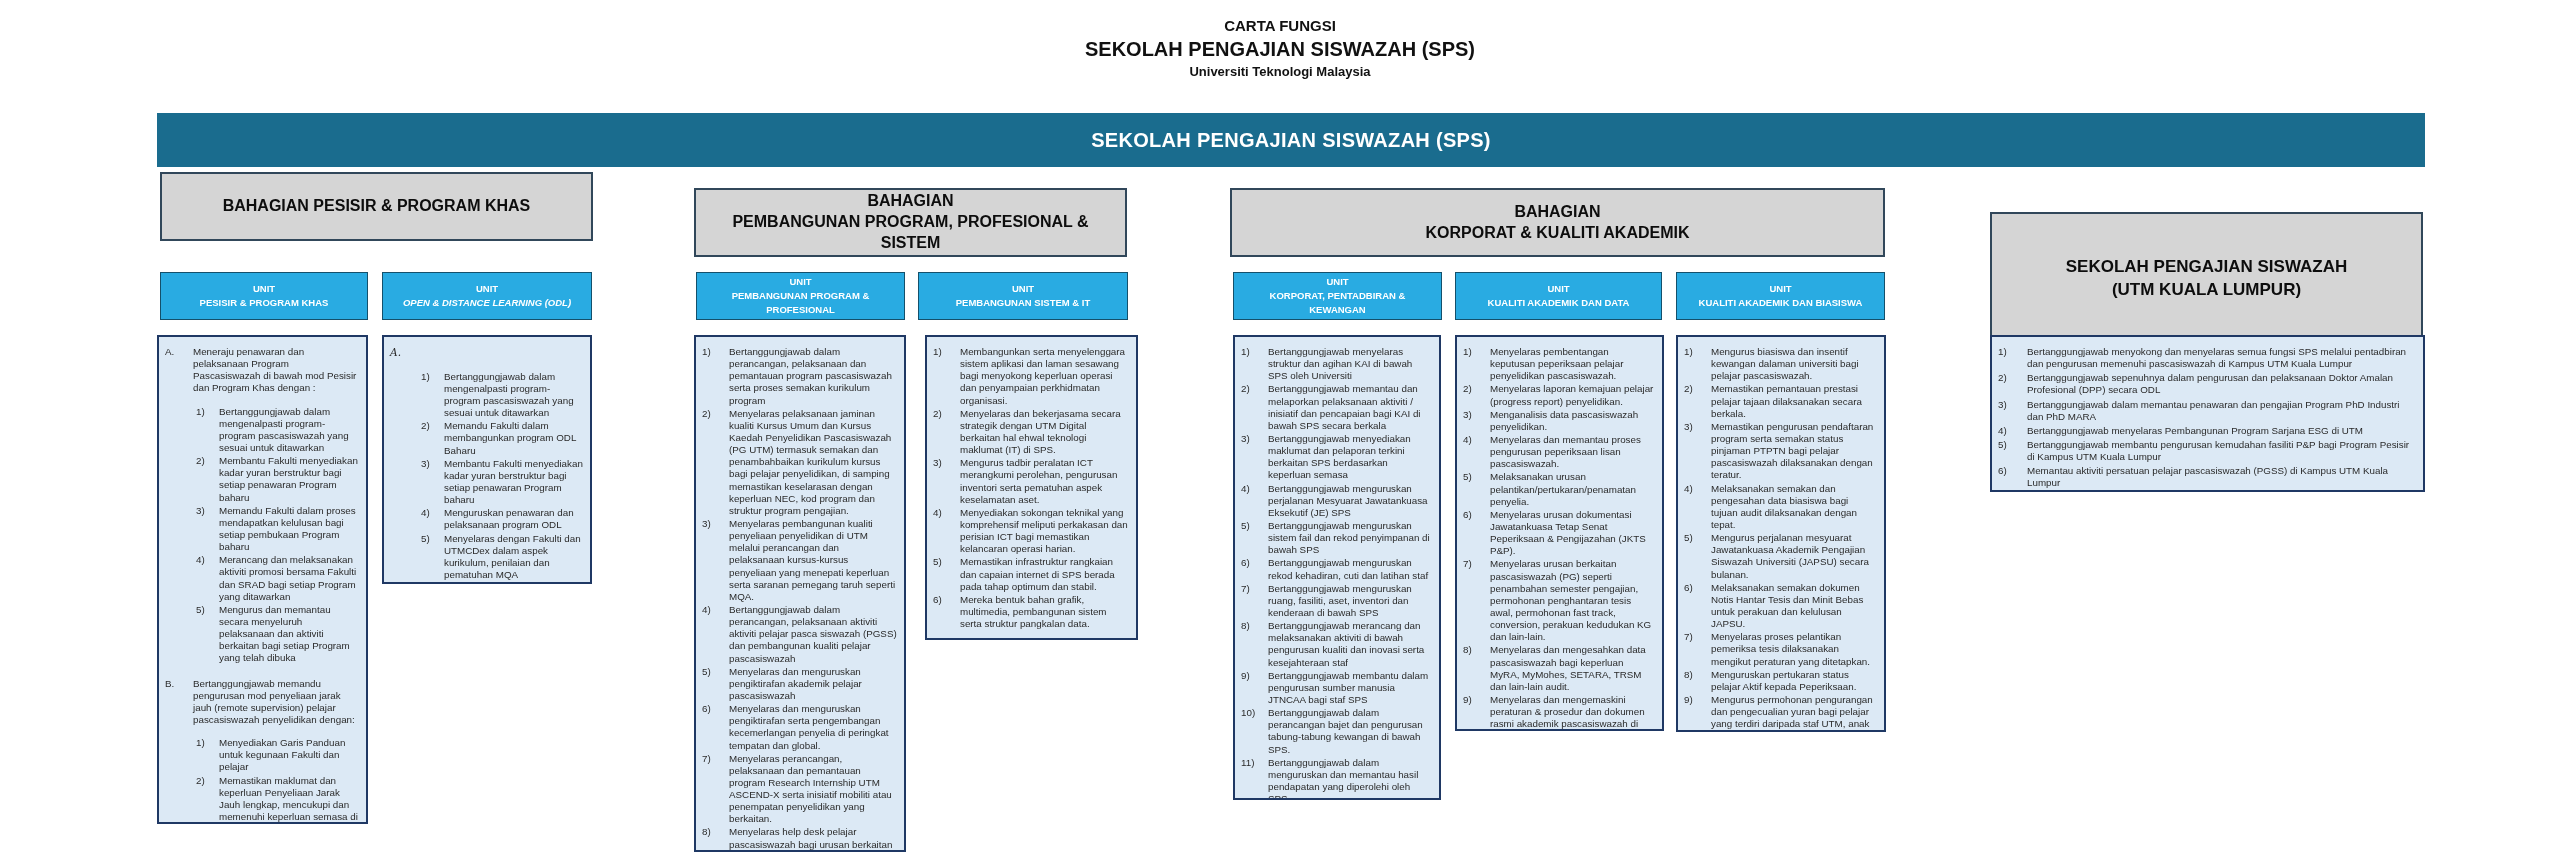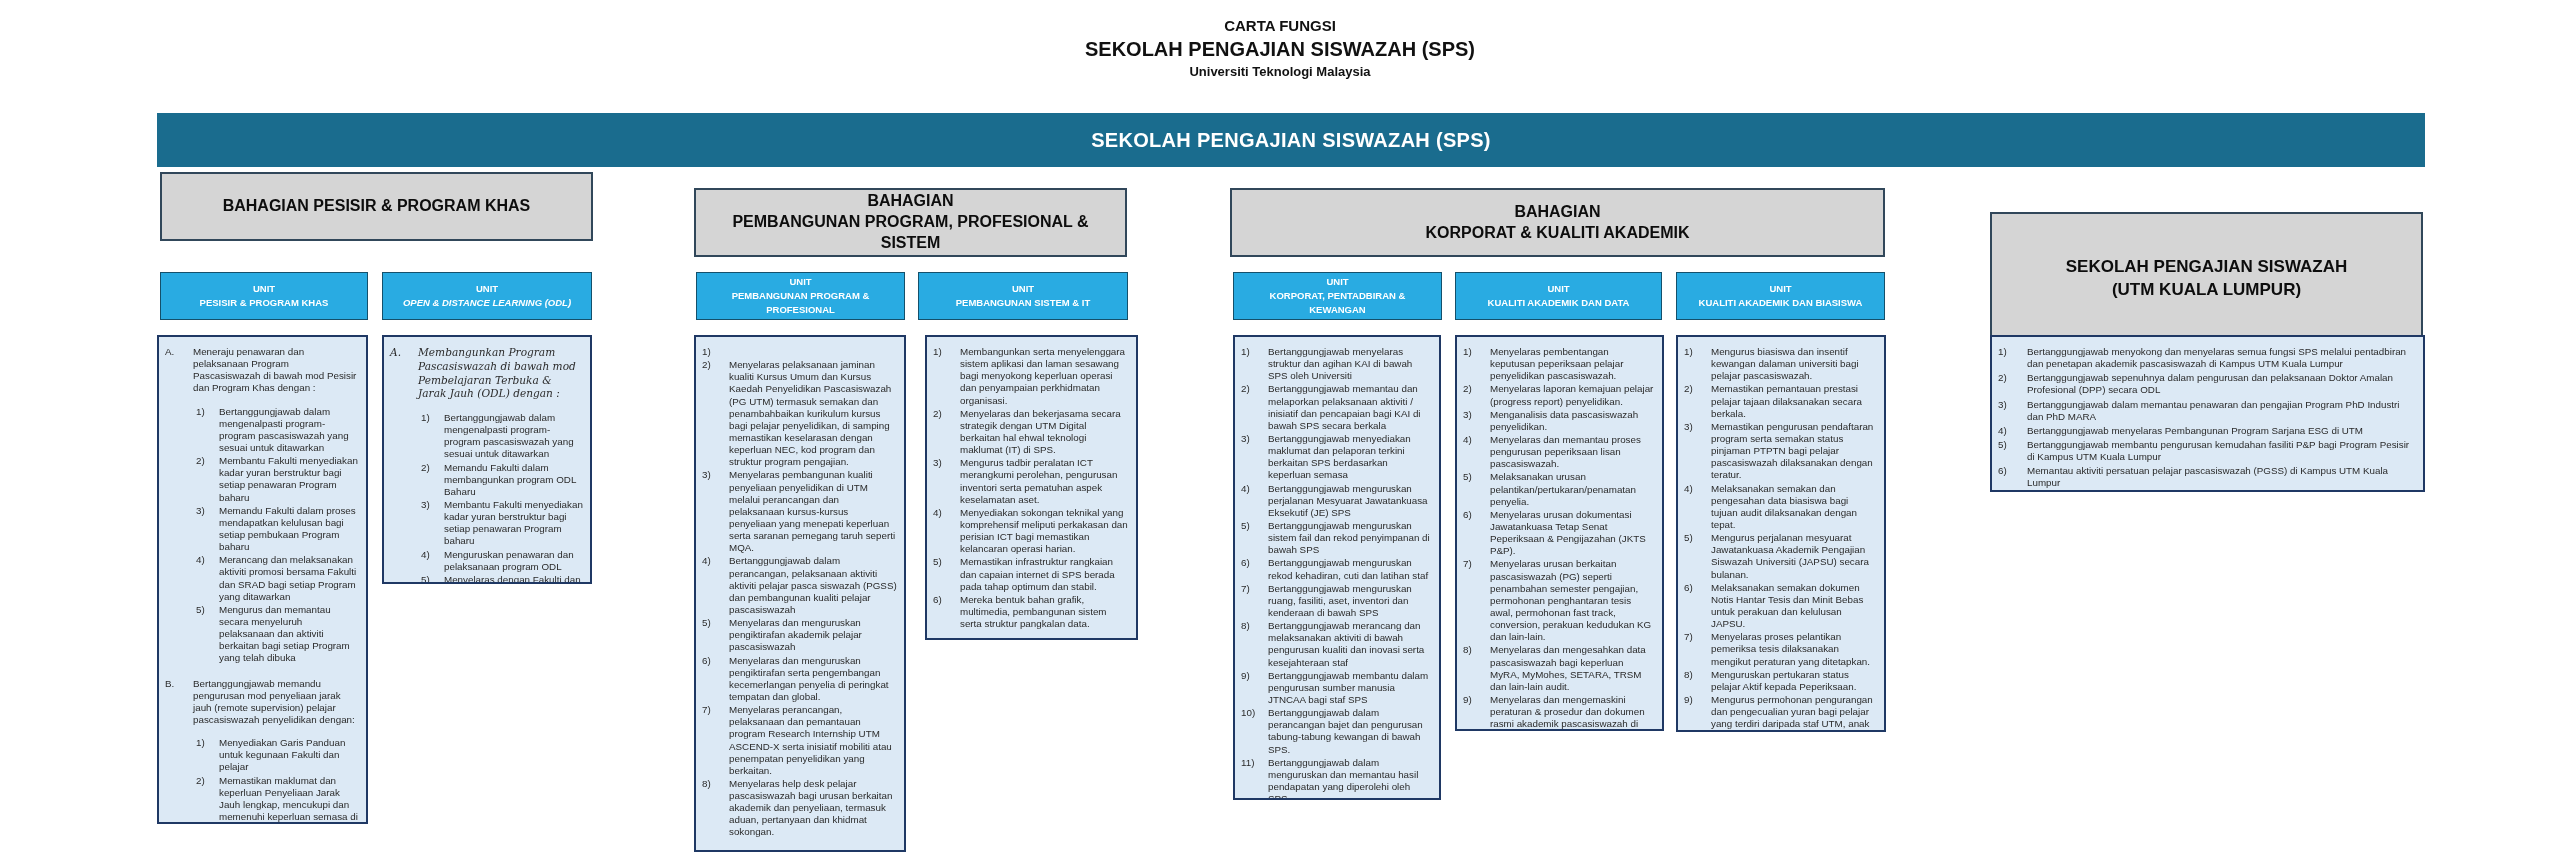--- a/index.html
+++ b/index.html
@@ -164,21 +164,20 @@
             <span class="num">2)</span>
             <span class="txt">Memastikan maklumat dan keperluan Penyeliaan Jarak Jauh lengkap, mencukupi dan memenuhi keperluan semasa di dalam Sistem MyAIMS</span>
           </div>
         </div>
       </div>
     </div>
   <div class="content script" id="d1c2">
       <div class="group-block">
         <div class="group-head">
           <span class="num">A.</span>
-          <span class="txt">Membangunkan Program Pascasiswazah di bawah mod Pembelajaran Terbuka &amp; Jarak Jauh (ODL) dengan :</span>
         </div>
         <div class="sublist">
           <div class="item">
             <span class="num">1)</span>
             <span class="txt">Bertanggungjawab dalam mengenalpasti program-program pascasiswazah yang sesuai untuk ditawarkan</span>
           </div>
           <div class="item">
             <span class="num">2)</span>
             <span class="txt">Memandu Fakulti dalam membangunkan program ODL Baharu</span>
           </div>
@@ -193,20 +192,21 @@
           <div class="item">
             <span class="num">5)</span>
             <span class="txt">Menyelaras dengan Fakulti dan UTMCDex dalam aspek kurikulum, penilaian dan pematuhan MQA</span>
           </div>
         </div>
       </div>
     </div>
   <div class="content" id="d2c1">
       <div class="item">
         <span class="num">1)</span>
+        <span class="txt">Bertanggungjawab dalam perancangan, pelaksanaan dan pemantauan program pascasiswazah serta proses semakan kurikulum program</span>
       </div>
       <div class="item">
         <span class="num">2)</span>
         <span class="txt">Menyelaras pelaksanaan jaminan kualiti Kursus Umum  dan Kursus Kaedah Penyelidikan Pascasiswazah (PG UTM) termasuk semakan dan penambahbaikan kurikulum kursus  bagi pelajar penyelidikan, di samping memastikan keselarasan dengan keperluan NEC, kod program dan struktur program pengajian.</span>
       </div>
       <div class="item">
         <span class="num">3)</span>
         <span class="txt">Menyelaras pembangunan kualiti penyeliaan penyelidikan di UTM melalui perancangan dan pelaksanaan kursus-kursus penyeliaan yang menepati keperluan serta saranan pemegang taruh seperti MQA.</span>
       </div>
       <div class="item">
@@ -374,21 +374,21 @@
         <span class="txt">Menguruskan pertukaran status pelajar Aktif kepada Peperiksaan.</span>
       </div>
       <div class="item">
         <span class="num">9)</span>
         <span class="txt">Mengurus permohonan pengurangan dan pengecualian yuran bagi pelajar yang terdiri daripada staf UTM, anak atau pasangan staf UTM.</span>
       </div>
     </div>
   <div class="content" id="d4c1">
       <div class="item">
         <span class="num">1)</span>
-        <span class="txt">Bertanggungjawab menyokong dan menyelaras semua fungsi SPS melalui  pentadbiran dan penetapan akademik pascasiswazah di Kampus UTM Kuala Lumpur</span>
+        <span class="txt">Bertanggungjawab menyokong dan menyelaras semua fungsi SPS melalui  pentadbiran dan pengurusan memenuhi pascasiswazah di Kampus UTM Kuala Lumpur</span>
       </div>
       <div class="item">
         <span class="num">2)</span>
         <span class="txt">Bertanggungjawab sepenuhnya dalam pengurusan dan pelaksanaan Doktor Amalan Profesional (DPP) secara ODL</span>
       </div>
       <div class="item">
         <span class="num">3)</span>
         <span class="txt">Bertanggungjawab dalam memantau penawaran dan pengajian Program PhD Industri dan PhD MARA</span>
       </div>
       <div class="item">

